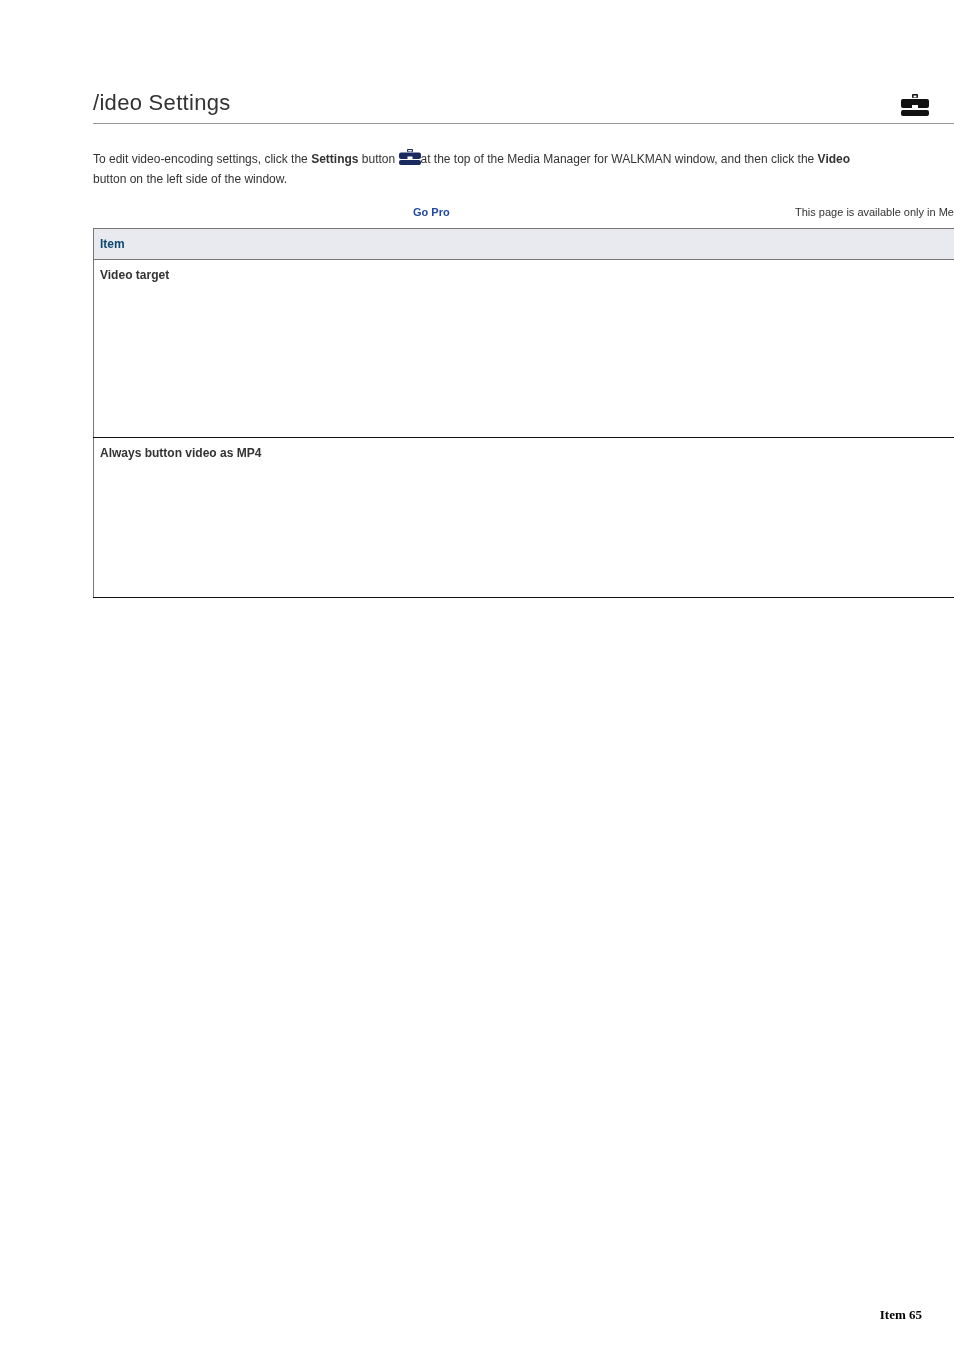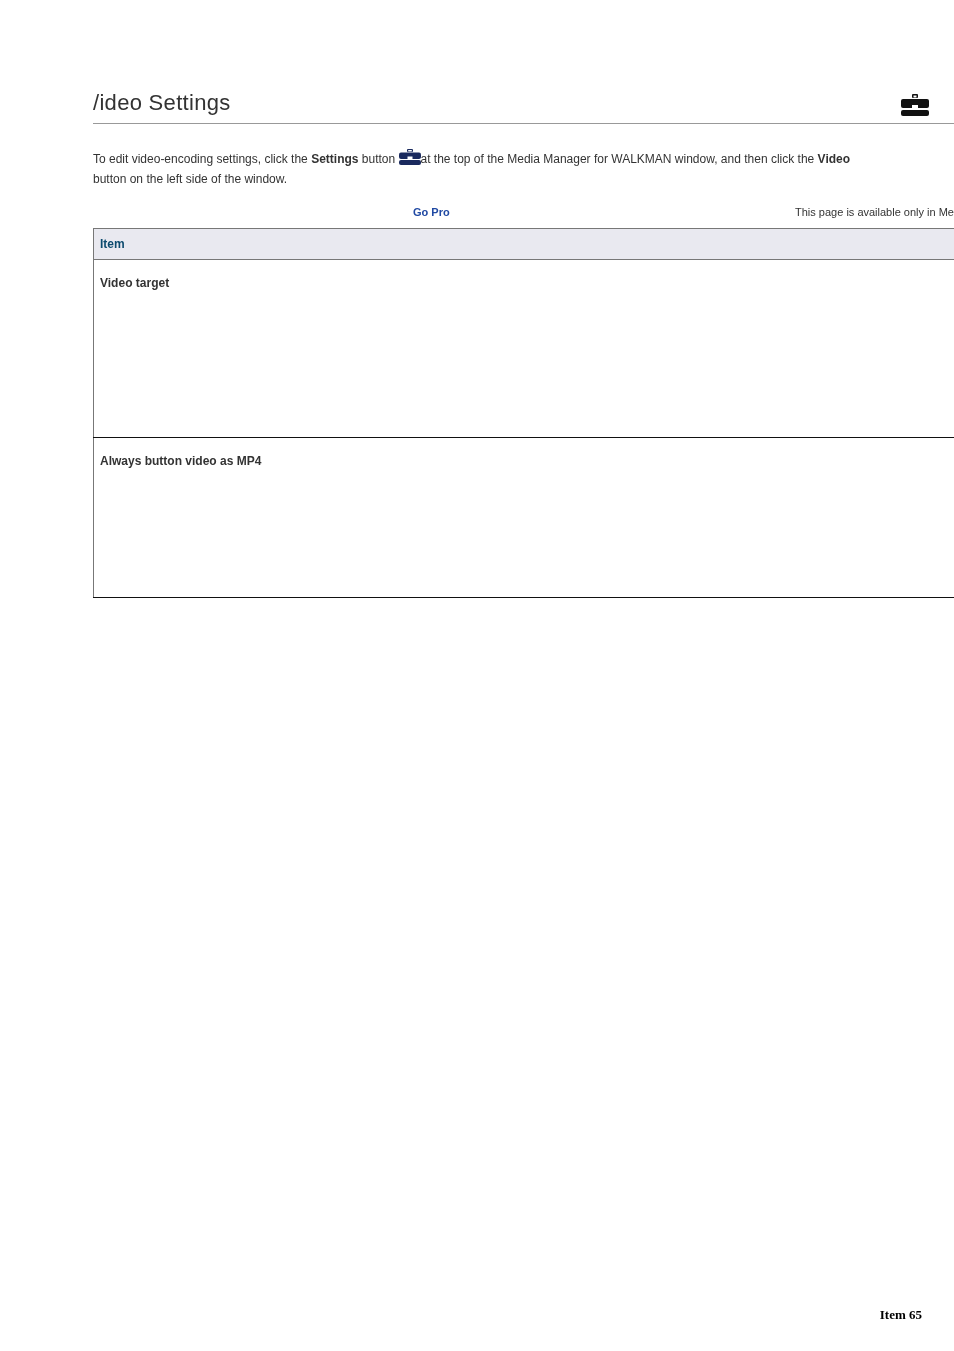--- a/index.html
+++ b/index.html
@@ -85,21 +85,21 @@
       text-align: left;
       padding: 8px 6px;
       border-top: 1px solid #777;
       border-bottom: 1px solid #777;
       border-left: 1px solid #777;
     }
     td {
       font-size: 12px;
       color: #333;
       font-weight: bold;
-      padding: 16px 6px;
+      padding: 8px 6px;
       border-bottom: 1px solid #111;
       border-left: 1px solid #777;
       vertical-align: top;
     }
     .row-tall1 td {
       height: 178px;
     }
     .row-tall2 td {
       height: 160px;
     }

